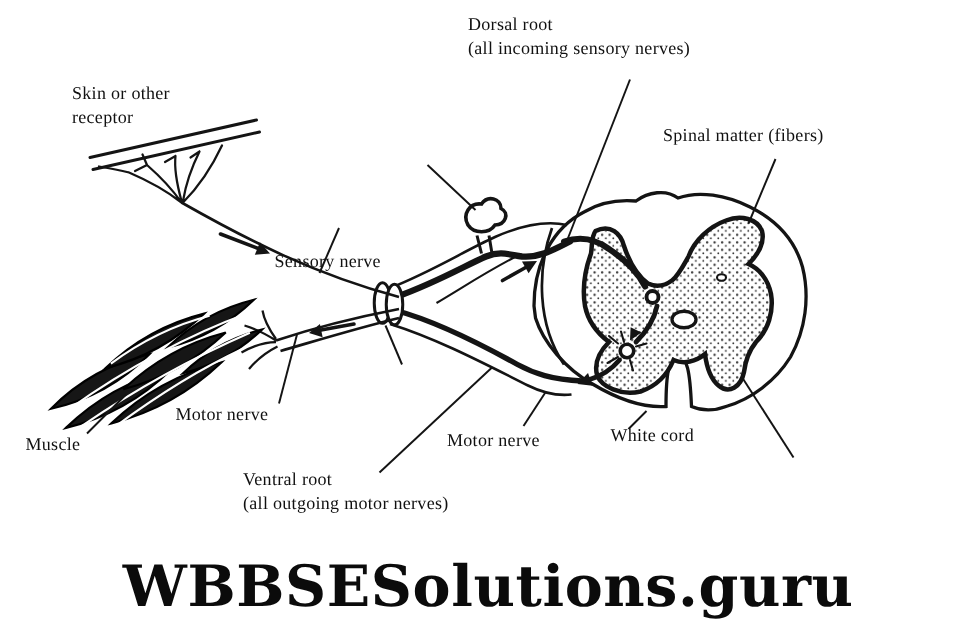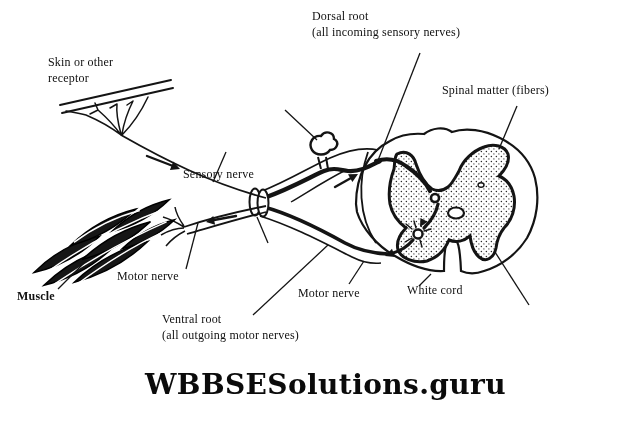--- a/index.html
+++ b/index.html
@@ -5,25 +5,25 @@
   html,body{margin:0;padding:0;background:#ffffff;}
   .stage{
     position:relative;width:639px;height:427px;background:#ffffff;
     overflow:hidden;font-family:"Liberation Serif",serif;
   }
   .stage svg{position:absolute;left:0;top:0;}
   .label{
     position:absolute;color:#101010;font-size:12px;line-height:16px;
     white-space:pre-line;letter-spacing:.2px;
   }
-  .label.bold{font-weight:bold;}
+  .label.bold{font-weight:normal;}
   .watermark{
     position:absolute;top:368px;left:0;width:100%;text-align:center;
     font-family:"DejaVu Serif","Liberation Serif",serif;font-weight:bold;
-    font-size:28px;color:#0b0b0b;letter-spacing:.4px;text-indent:12px;
+    font-size:38px;color:#0b0b0b;letter-spacing:.4px;text-indent:12px;
   }
   .ink{stroke:#141414;fill:none;}
 </style>
 </head>
 <body>
 
 <div class="stage">
 
 <svg width="639" height="427" viewBox="0 0 639 427">
   <defs>

